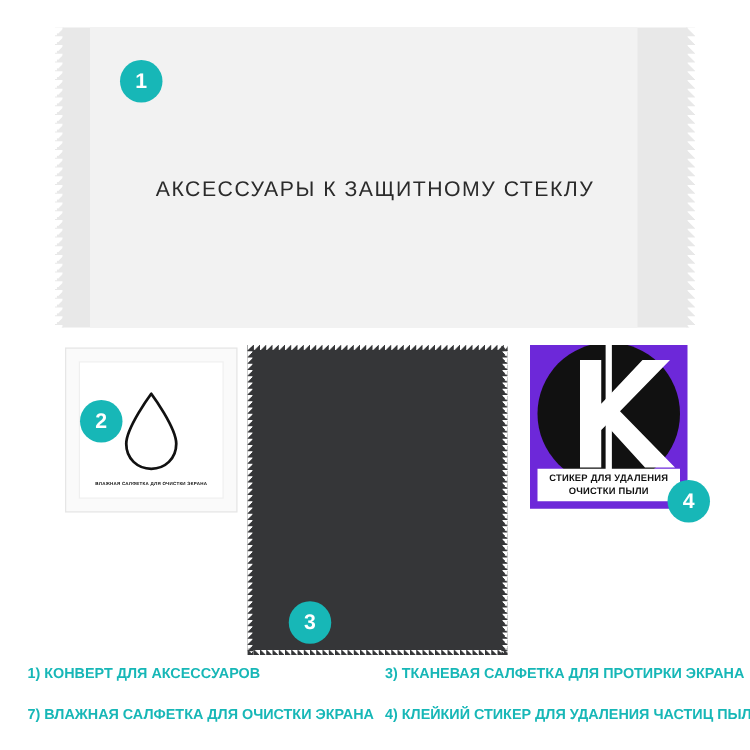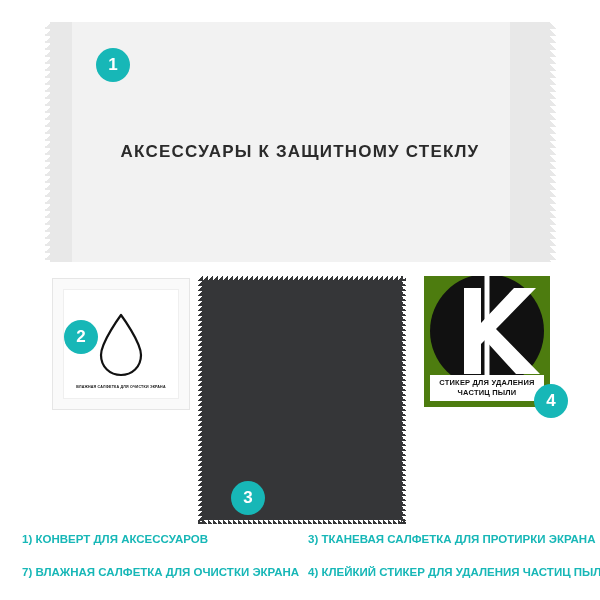--- a/index.html
+++ b/index.html
@@ -82,21 +82,21 @@
     background:
       linear-gradient(-135deg, transparent 50%, #e8e8e8 50%) 0 0 / 7px 7px repeat-y;
   }
   .env-title {
     position: absolute;
     left: 0;
     right: 0;
     top: 120px;
     text-align: center;
     font-size: 17px;
-    font-weight: bold;
+    font-weight: normal;
     letter-spacing: 1.2px;
     color: #2b2b2b;
   }
   .badge-1 { left: 96px; top: 48px; }
 
   
   .wipe {
     position: absolute;
     left: 52px;
     top: 278px;
@@ -175,21 +175,21 @@
   }
   .badge-3 { left: 231px; top: 481px; }
 
   
   .sticker {
     position: absolute;
     left: 424px;
     top: 276px;
     width: 126px;
     height: 131px;
-    background: #4d7c0f;
+    background: #6d28d9;
     overflow: hidden;
   }
   .sticker-k {
     position: absolute;
     left: 0; top: -4px;
     width: 126px;
     height: 118px;
   }
   .sticker-label {
     position: absolute;
@@ -264,21 +264,21 @@
 
   <div class="sticker">
     <svg class="sticker-k" viewBox="0 0 126 118">
       <circle cx="63" cy="59" r="57" fill="#111111"></circle>
       <path d="M40 16 L40 102 L57 102 L57 72 L61 68 L92 102 L116 102 L72 57 L112 16 L90 16 L57 51 L57 16 Z" fill="#ffffff"></path>
       <path d="M63 2 L63 116" stroke="#ffffff" stroke-width="5"></path>
       <path d="M96 22 L24 96" stroke="#ffffff" stroke-width="0"></path>
     </svg>
     <div class="sticker-label">
       <div>СТИКЕР ДЛЯ УДАЛЕНИЯ</div>
-      <div>ЧАСТИЦ ПЫЛИ</div>
+      <div>ОЧИСТКИ ПЫЛИ</div>
     </div>
   </div>
   <div class="badge badge-4">4</div>
 
   <div class="legend">
     <div class="legend-col left">
       <div class="legend-item">1) КОНВЕРТ ДЛЯ АКСЕССУАРОВ</div>
       <div class="legend-item">7) ВЛАЖНАЯ САЛФЕТКА ДЛЯ ОЧИСТКИ ЭКРАНА</div>
     </div>
     <div class="legend-col right">

